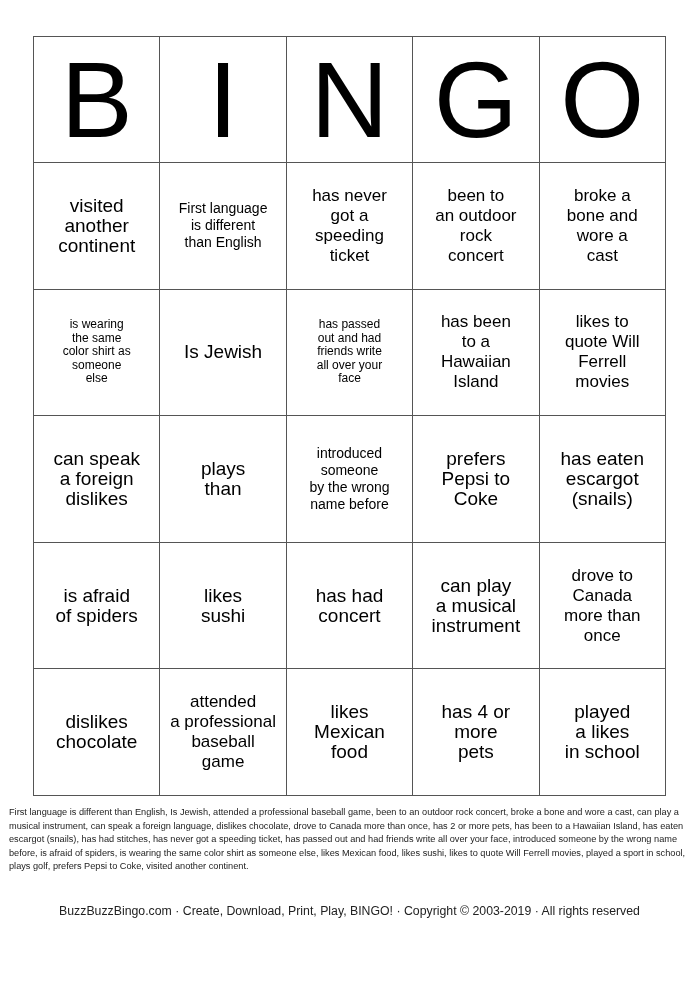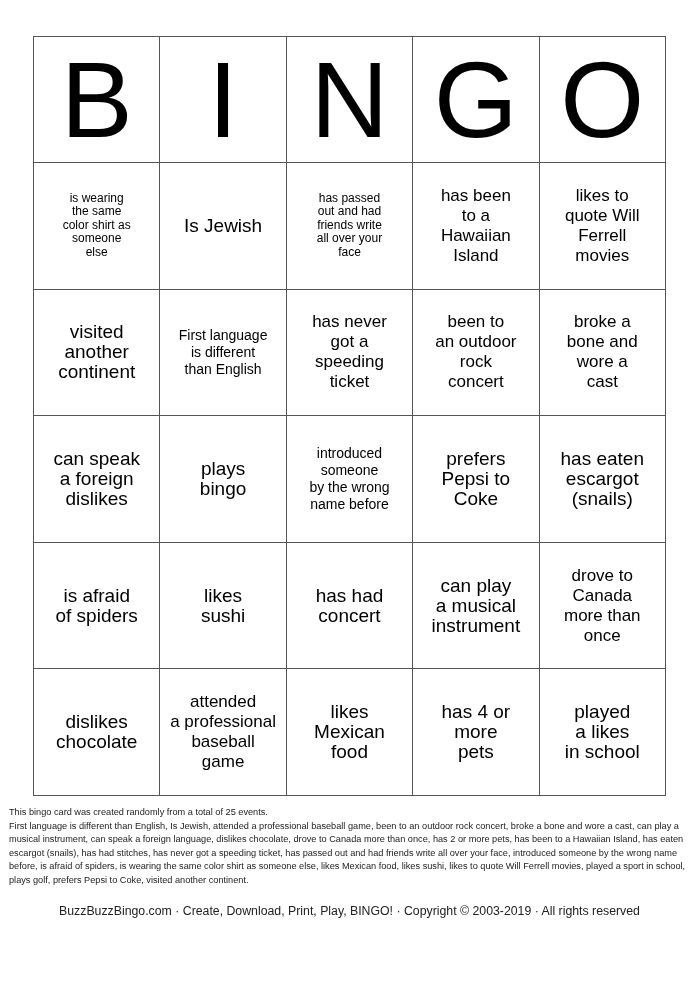--- a/index.html
+++ b/index.html
@@ -28,20 +28,40 @@
 <table class="card">
   <tbody>
       <tr class="header">
     <td>B</td>
     <td>I</td>
     <td>N</td>
     <td>G</td>
     <td>O</td>
   </tr>
   <tr class="row">
+    <td><span class="cell-text sz-xl">visited
+another
+continent</span></td>
+    <td><span class="cell-text sz-m">First language
+is different
+than English</span></td>
+    <td><span class="cell-text sz-l">has never
+got a
+speeding
+ticket</span></td>
+    <td><span class="cell-text sz-l">been to
+an outdoor
+rock
+concert</span></td>
+    <td><span class="cell-text sz-l">broke a
+bone and
+wore a
+cast</span></td>
+  </tr>
+  <tr class="row">
     <td><span class="cell-text sz-s">is wearing
 the same
 color shirt as
 someone
 else</span></td>
     <td><span class="cell-text sz-xl">Is Jewish</span></td>
     <td><span class="cell-text sz-s">has passed
 out and had
 friends write
 all over your
@@ -49,45 +69,25 @@
     <td><span class="cell-text sz-l">has been
 to a
 Hawaiian
 Island</span></td>
     <td><span class="cell-text sz-l">likes to
 quote Will
 Ferrell
 movies</span></td>
   </tr>
   <tr class="row">
-    <td><span class="cell-text sz-xl">visited
-another
-continent</span></td>
-    <td><span class="cell-text sz-m">First language
-is different
-than English</span></td>
-    <td><span class="cell-text sz-l">has never
-got a
-speeding
-ticket</span></td>
-    <td><span class="cell-text sz-l">been to
-an outdoor
-rock
-concert</span></td>
-    <td><span class="cell-text sz-l">broke a
-bone and
-wore a
-cast</span></td>
-  </tr>
-  <tr class="row">
     <td><span class="cell-text sz-xl">can speak
 a foreign
 dislikes</span></td>
     <td><span class="cell-text sz-xl">plays
-bingo</span></td>
+than</span></td>
     <td><span class="cell-text sz-m">introduced
 someone
 by the wrong
 name before</span></td>
     <td><span class="cell-text sz-xl">prefers
 Pepsi to
 Coke</span></td>
     <td><span class="cell-text sz-xl">has eaten
 escargot
 (snails)</span></td>
@@ -121,17 +121,16 @@
 more
 pets</span></td>
     <td><span class="cell-text sz-xl">played
 a likes
 in school</span></td>
   </tr>
 </tbody>
   </table>
 
 <div class="footer-notes">
-  <p>This bingo card was created randomly from a total of 25 events.</p>
   <p>First language is different than English, Is Jewish, attended a professional baseball game, been to an outdoor rock concert, broke a bone and wore a cast, can play a musical instrument, can speak a foreign language, dislikes chocolate, drove to Canada more than once, has 2 or more pets, has been to a Hawaiian Island, has eaten escargot (snails), has had stitches, has never got a speeding ticket, has passed out and had friends write all over your face, introduced someone by the wrong name before, is afraid of spiders, is wearing the same color shirt as someone else, likes Mexican food, likes sushi, likes to quote Will Ferrell movies, played a sport in school, plays golf, prefers Pepsi to Coke, visited another continent.</p>
 </div>
 
 <div class="copyright">BuzzBuzzBingo.com · Create, Download, Print, Play, BINGO! · Copyright © 2003-2019 · All rights reserved</div>
 
 </body></html>

